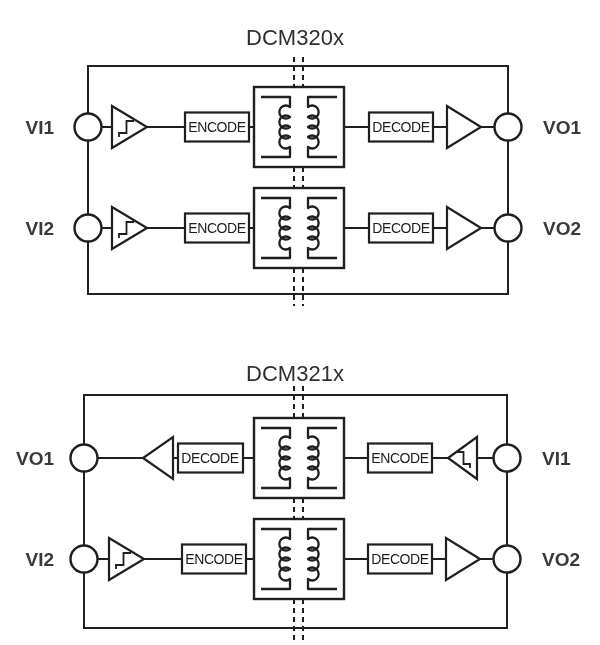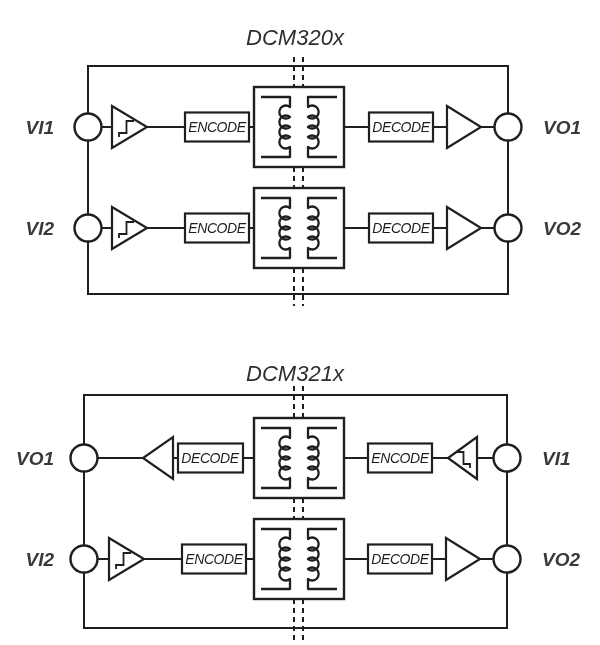--- a/index.html
+++ b/index.html
@@ -4,21 +4,21 @@
 <style>
   :root{
     --line:#1f1f1f;
     --title-text:#2e2e2e;
     --pin-text:#39393b;
     --block-text:#1c1c1c;
     --background:#ffffff;
   }
   html,body{margin:0;padding:0;}
   body{background:var(--background,#fff);font-family:"Liberation Sans",sans-serif;}
-  .stage{width:600px;height:645px;background:var(--background,#fff);position:relative;overflow:hidden;font-style:italic;}
+  .stage{width:600px;height:645px;background:var(--background,#fff);position:relative;overflow:hidden;}
   svg{display:block;}
   .wire{fill:none;stroke:var(--line,#1f1f1f);stroke-width:2;}
   .outer{fill:none;stroke:var(--line,#1f1f1f);stroke-width:2;}
   .dash{fill:none;stroke:var(--line,#1f1f1f);stroke-width:2;stroke-dasharray:5 4;}
   .box{fill:#fff;stroke:var(--line,#1f1f1f);stroke-width:2.2;}
   .tbox{fill:#fff;stroke:var(--line,#1f1f1f);stroke-width:2.4;}
   .coil{fill:none;stroke:var(--line,#1f1f1f);stroke-width:2.3;stroke-linejoin:round;}
   .tri{fill:#fff;stroke:var(--line,#1f1f1f);stroke-width:2.2;stroke-linejoin:miter;}
   .glyph{fill:none;stroke:var(--line,#1f1f1f);stroke-width:1.8;}
   .term{fill:#fff;stroke:var(--line,#1f1f1f);stroke-width:2.4;}

